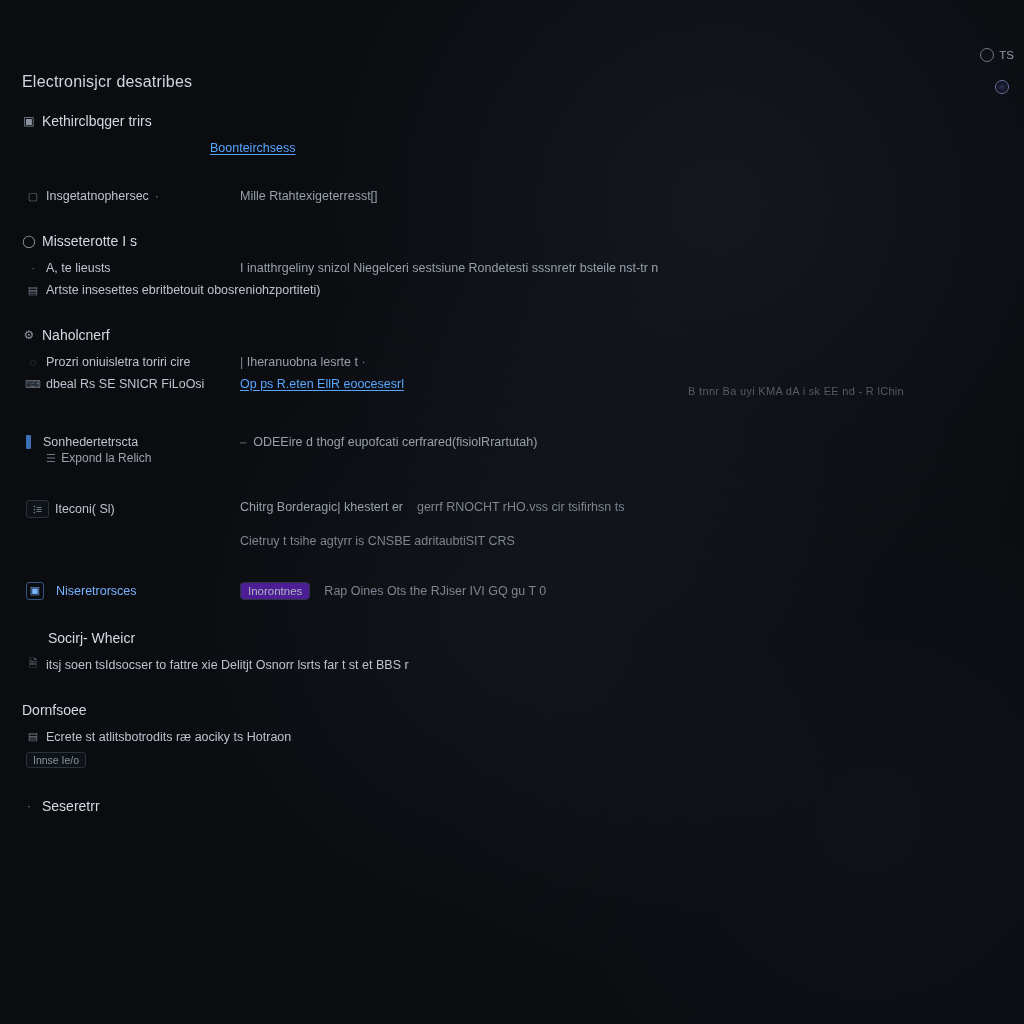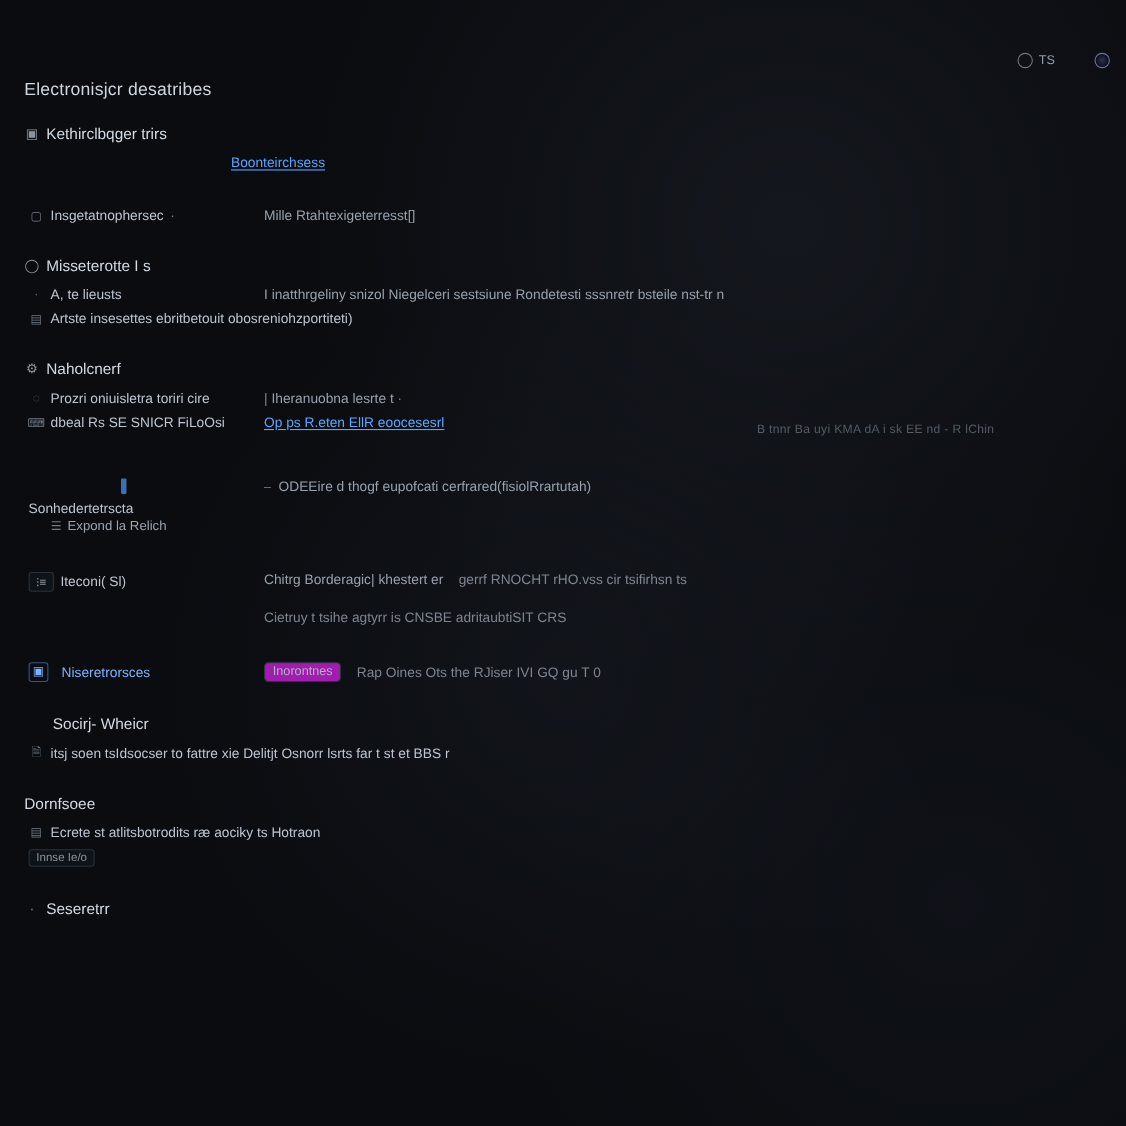--- a/index.html
+++ b/index.html
@@ -78,21 +78,21 @@
     color: #58a6ff;
     text-decoration: underline;
     text-underline-offset: 2px;
   }
   .muted { color: #7d8590; }
   .chip {
     display: inline-flex;
     align-items: center;
     gap: 5px;
     border: 1px solid #2d3440;
-    background: #a21caf;
+    background: #4c1d95;
     border-radius: 4px;
     padding: 2px 7px;
     font-size: 11.5px;
     color: #adb5bf;
   }
   .badge-icon-box {
     width: 18px; height: 18px;
     border: 1px solid #345585;
     border-radius: 3px;
     display: inline-flex; align-items: center; justify-content: center;
@@ -103,21 +103,22 @@
   .sub {
     margin-left: 18px;
     font-size: 12px;
     color: #9aa3ae;
   }
   .top-right {
     position: absolute;
     right: 10px;
     top: 48px;
     display: flex;
-    gap: 36px;
+    flex-direction: column;
+    gap: 18px;
     align-items: flex-end;
     justify-content: space-between;
   }
   .tr-item {
     display: flex;
     align-items: center;
     gap: 5px;
     color: #939ca7;
     font-size: 11.5px;
   }
@@ -245,21 +246,21 @@
         <span class="link">Op ps R.eten EllR eoocesesrl</span>
       </div>
     </div>
   </div>
 
   <div class="group-spacer"></div>
 
   <div class="section">
     <div class="row">
       <div class="left" style="flex-direction:column; align-items:flex-start; gap:2px;">
-        <div style="display:flex; align-items:flex-end; gap:6px;flex-direction:column;">
+        <div style="display:flex; align-items:flex-start; gap:6px;">
           <span class="side-blue-mark"></span>
           <span>Sonhedertetrscta</span>
         </div>
         <div class="sub">
           <span class="ico">☰</span>
           <span>Expond la Relich</span>
         </div>
       </div>
       <div class="right">
         <span class="muted">⎯&nbsp;</span>

